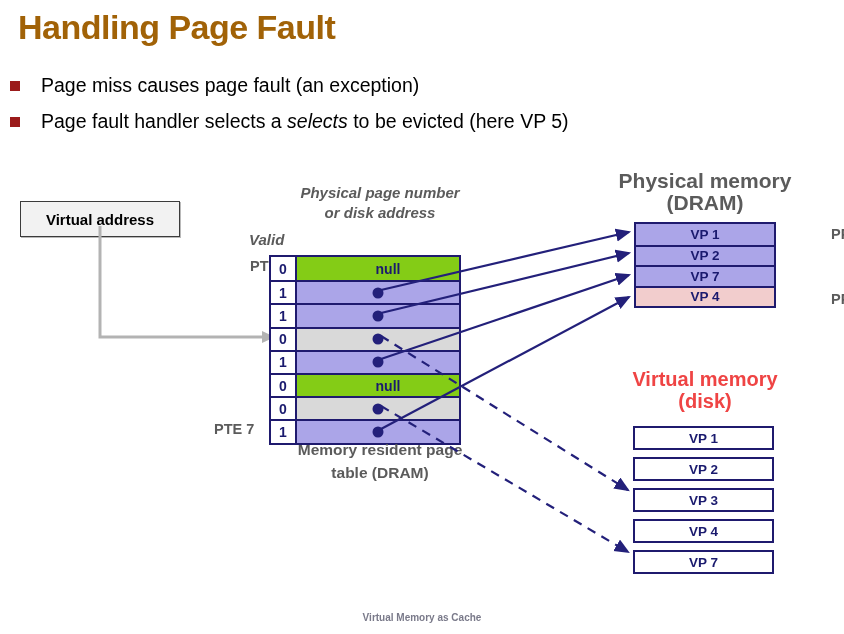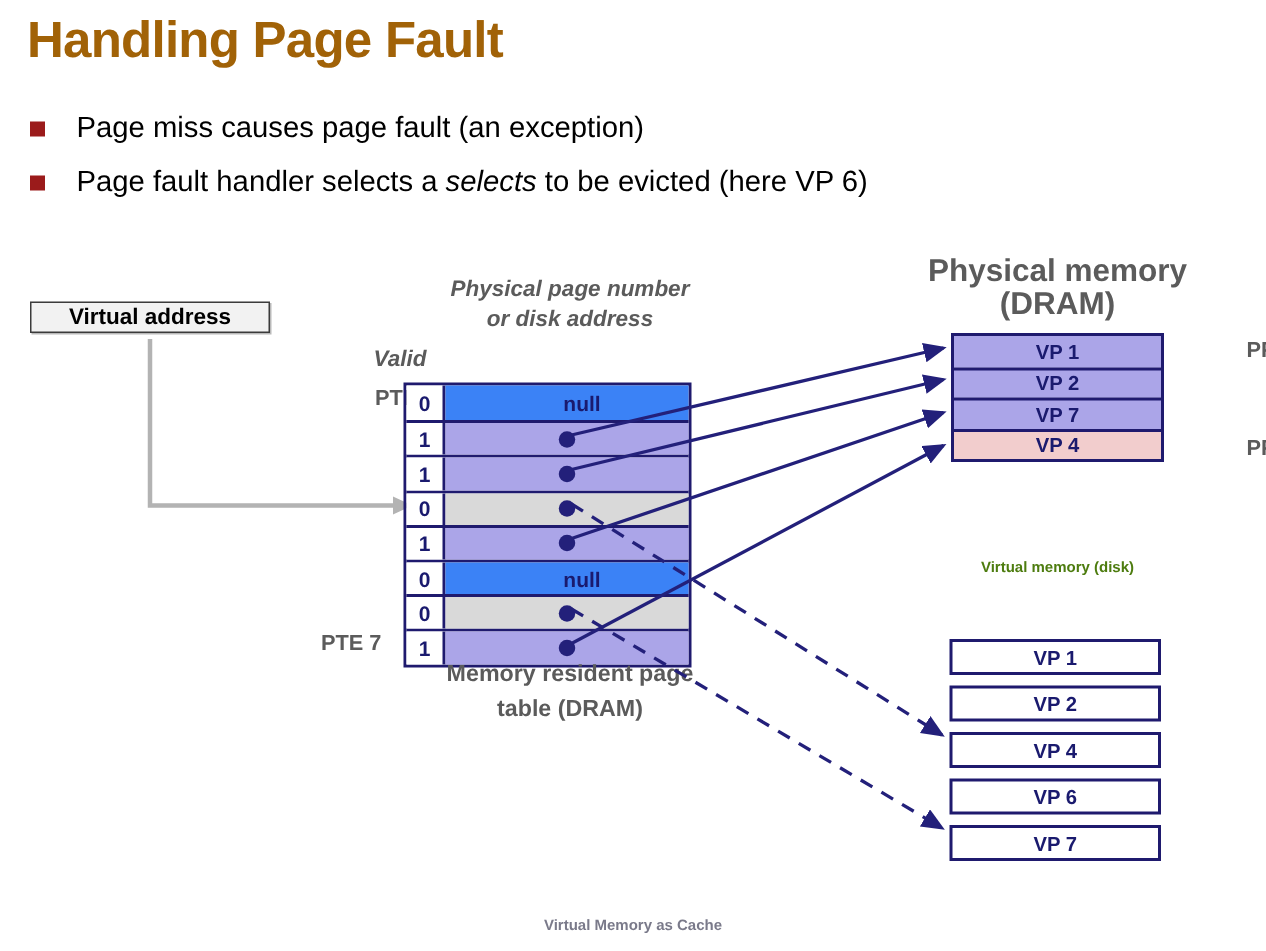--- a/index.html
+++ b/index.html
@@ -24,21 +24,21 @@
     font-size: 34px;
     font-weight: bold;
     letter-spacing: -0.5px;
     color: #a16207;
     white-space: nowrap;
   }
 
   
   .bullet-row {
     position: absolute;
-    left: 20px;
+    left: 10px;
     display: flex;
     align-items: flex-start;
   }
   #bullet-0 { top: 72px; }
   #bullet-1 { top: 108px; }
   .bullet-marker {
     width: 10px;
     height: 10px;
     background: #9b1b1b;
     margin-top: 9px;
@@ -52,21 +52,21 @@
     white-space: nowrap;
   }
   .bullet-text i { font-style: italic; }
 
   
   #virtual-address-box {
     position: absolute;
     left: 20px;
     top: 201px;
     width: 160px;
-    height: 21px;
+    height: 36px;
     border: 1px solid #3b3b3b;
     background: #f2f2f2;
     box-shadow: 1px 1px 0 #b9b9b9;
     display: flex;
     align-items: center;
     justify-content: center;
     font-size: 15px;
     font-weight: bold;
     color: #000;
     box-sizing: border-box;
@@ -116,21 +116,21 @@
     display: flex;
     align-items: center;
     justify-content: center;
     font-size: 14px;
     font-weight: bold;
     color: #1a1a6e;
     box-sizing: border-box;
   }
   .pt-data.fill-purple { background: #aba5e8; }
   .pt-data.fill-gray   { background: #d9d9d9; }
-  .pt-data.fill-white  { background: #3b82f6; padding-left: 20px; }
+  .pt-data.fill-white  { background: #84cc16; padding-left: 20px; }
   .pt-dot {
     width: 11px;
     height: 11px;
     border-radius: 50%;
     background: #23207a;
     position: absolute;
     left: 50%;
     top: 50%;
     transform: translate(-50%, -50%);
   }
@@ -224,23 +224,23 @@
   #pp-label-0 { top: 226px; }
   #pp-label-3 { top: 291px; }
 
   
   #virtmem-heading {
     position: absolute;
     left: 610px;
     top: 368px;
     width: 190px;
     text-align: center;
-    font-size: 10px;
-    font-weight: bold;
-    color: #4d7c0f;
+    font-size: 20px;
+    font-weight: bold;
+    color: #ef4444;
     line-height: 22px;
   }
   #virtual-memory {
     position: absolute;
     left: 633px;
     top: 426px;
     width: 141px;
   }
   .vm-row {
     height: 24px;
@@ -285,21 +285,21 @@
 
 <div class="bullet-row" id="bullet-0">
   <div class="bullet-marker"></div>
   <div class="bullet-text">
     <span>Page miss causes page fault (an exception)</span>
   </div>
 </div>
 <div class="bullet-row" id="bullet-1">
   <div class="bullet-marker"></div>
   <div class="bullet-text">
-    <span>Page fault handler selects a </span><i>selects</i><span> to be evicted (here VP 6)</span>
+    <span>Page fault handler selects a </span><i>selects</i><span> to be evicted (here VP 5)</span>
   </div>
 </div>
 
 <div id="virtual-address-box">Virtual address</div>
 
 <svg id="va-connector">
   <polyline points="100,226 100,337 262,337" fill="none" stroke="#b3b3b3" stroke-width="3"></polyline>
   <polygon points="262,331 275,337 262,343" fill="#b3b3b3"></polygon>
 </svg>
 
@@ -363,22 +363,22 @@
     <div class="pm-row">VP 7</div>
     <div class="pm-row victim">VP 4</div>
   </div>
 <div class="pp-label" id="pp-label-0">PP 0</div>
 <div class="pp-label" id="pp-label-3">PP 3</div>
 
 <div id="virtmem-heading">Virtual memory (disk)</div>
 <div id="virtual-memory">
     <div class="vm-row">VP 1</div>
     <div class="vm-row">VP 2</div>
+    <div class="vm-row">VP 3</div>
     <div class="vm-row">VP 4</div>
-    <div class="vm-row">VP 6</div>
     <div class="vm-row">VP 7</div>
   </div>
 
 <svg id="arrows">
   <defs>
     <marker id="arrowhead" markerWidth="7" markerHeight="7" refX="6" refY="3" orient="auto">
       <polygon points="0,0 7,3 0,6" fill="#23207a"></polygon>
     </marker>
   </defs>
 

